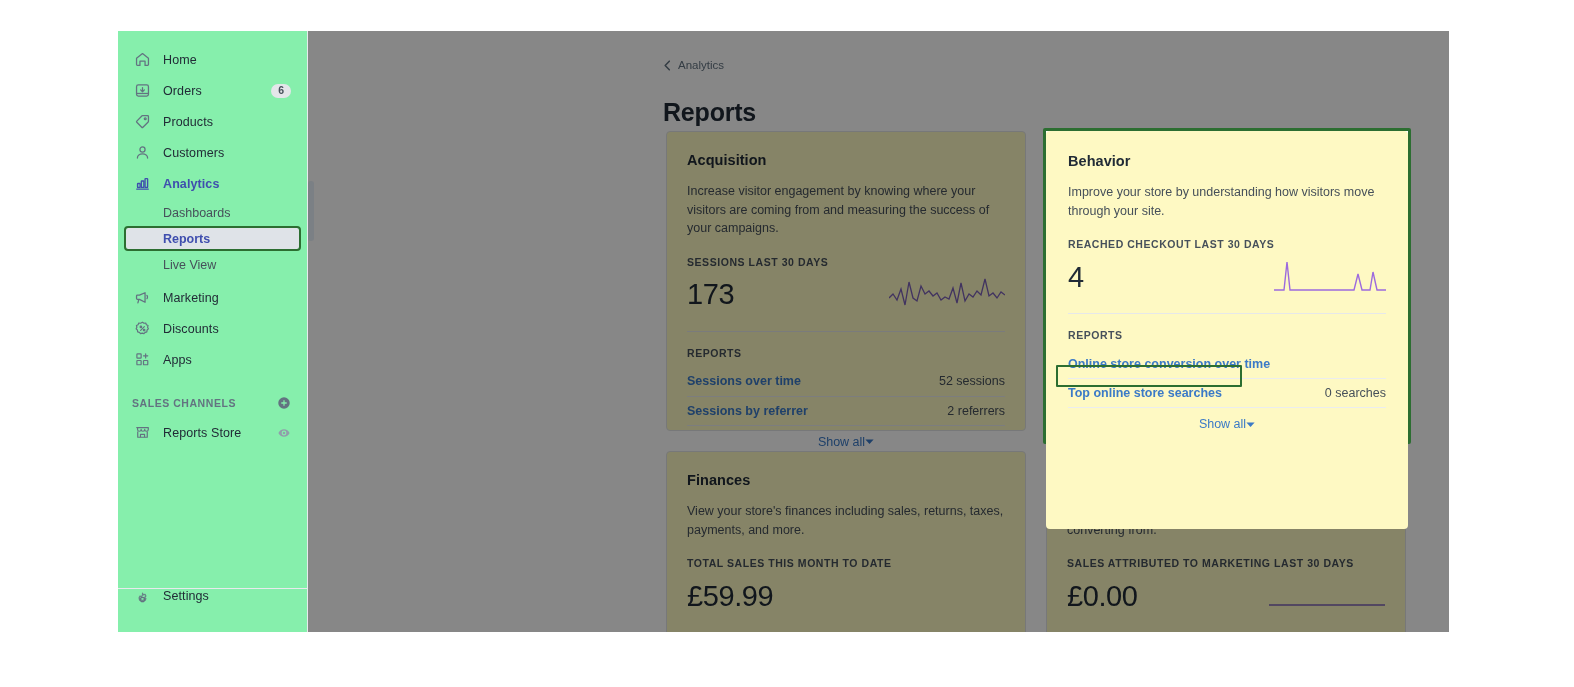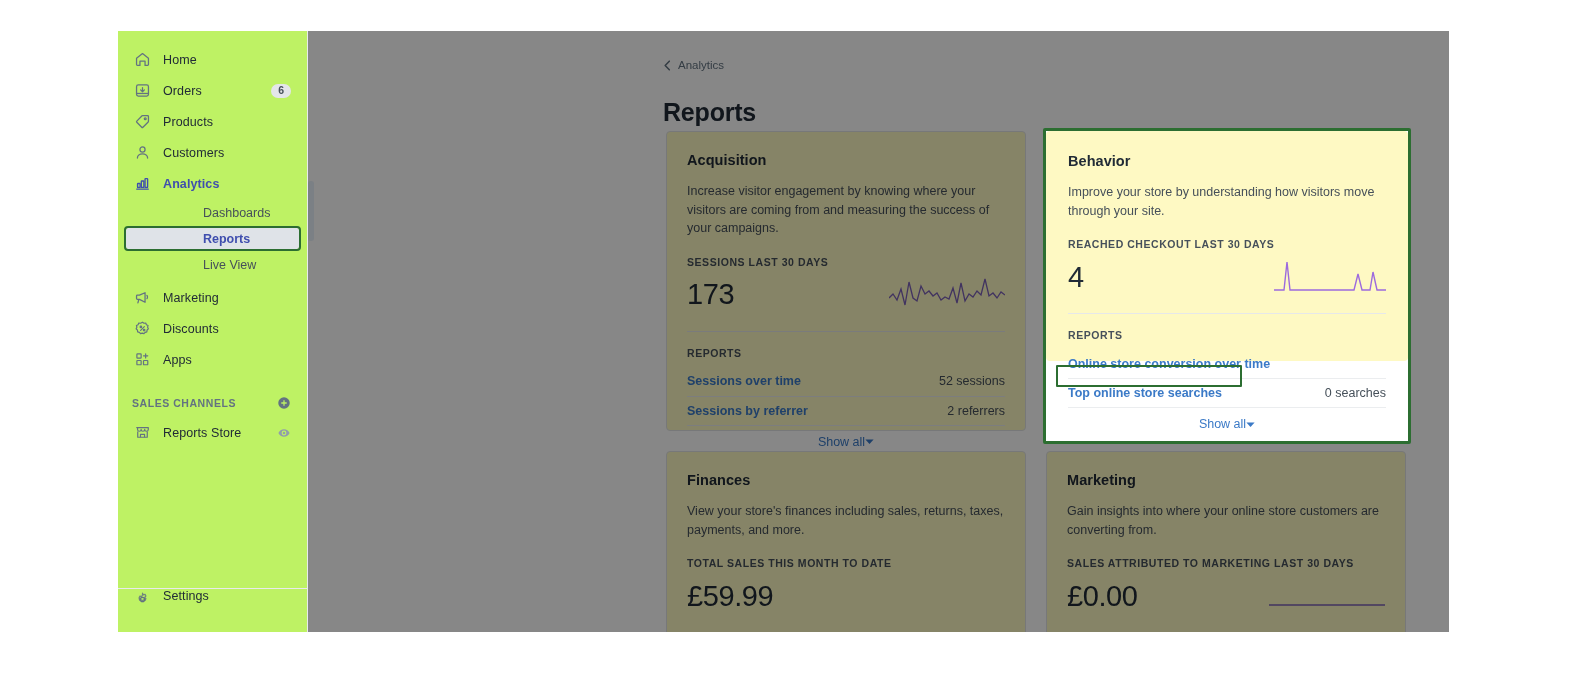--- a/index.html
+++ b/index.html
@@ -19,21 +19,21 @@
     width: 1331px; height: 601px;
     background: #ffffff;
     overflow: hidden;
   }
 
   
   #sidebar {
     position: absolute;
     left: 0; top: 0;
     width: 190px; height: 601px;
-    background: #bef264;
+    background: #86efac;
     border-right: 1px solid #e8eaed;
     z-index: 6;
   }
   .nav-list { padding-top: 16px; }
   .nav-item {
     display: flex; align-items: center;
     height: 25px; margin: 0 8px 6px 8px;
     padding: 0 8px 0 6px;
     border-radius: 3px;
     cursor: pointer;
@@ -64,21 +64,21 @@
   
   .sub-item {
     display: flex; align-items: center;
     height: 21px;
     margin: 0 8px 5px 8px;
     padding-left: 37px;
     border-radius: 3px;
     cursor: pointer;
     position: relative;
   }
-  .sub-label { font-size: 12.5px; color: #46505a; margin-left: 40px; }
+  .sub-label { font-size: 12.5px; color: #46505a; }
   .sub-item.selected { background: #dfe3e8; }
   .sub-item.selected .sub-label { color: #3f4eae; font-weight: 700; }
   .sub-item.highlighted {
     outline: 2.5px solid #2c6e31;
     outline-offset: 0px;
     border-radius: 2px;
   }
 
   .section-header {
     display: flex; align-items: center;
@@ -145,21 +145,21 @@
 
   
   .card {
     position: absolute;
     background: #fef9c3;
     border: 1px solid #e1e3e5;
     border-radius: 4px;
     padding: 20px 20px 0 20px;
   }
   #card-acquisition { left: 358px; top: 100px; width: 360px; height: 300px; }
-  #card-behavior    { left: 738px; top: 100px; width: 362px; height: 230px;
+  #card-behavior    { left: 738px; top: 100px; width: 362px; height: 398px;
                       border: none; padding: 22px 22px 0 22px; }
   #card-finances    { left: 358px; top: 420px; width: 360px; height: 200px; }
   #card-marketing   { left: 738px; top: 420px; width: 360px; height: 200px; }
 
   #behavior-highlight {
     position: absolute;
     left: 735px; top: 97px;
     width: 368px; height: 316px;
     border: 3px solid #2c6e31;
     background: #ffffff;

